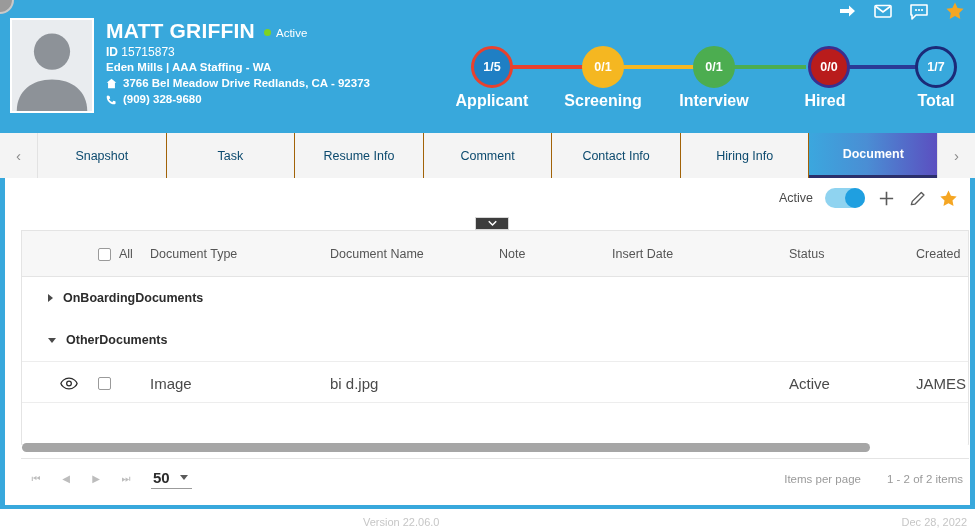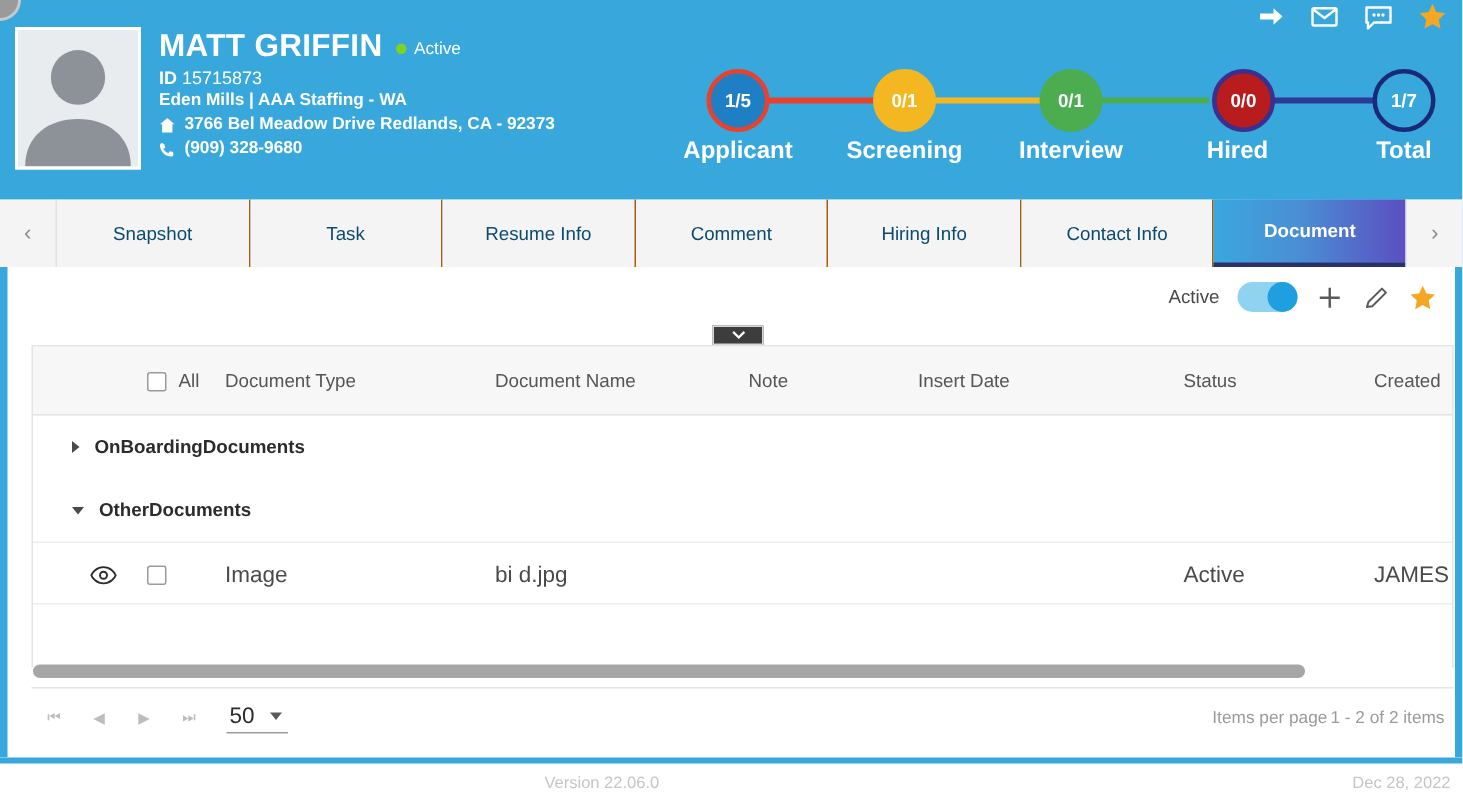--- a/index.html
+++ b/index.html
@@ -228,30 +228,30 @@
   }
   .pager-btns { display: flex; align-items: center; gap: 16px; margin-left: 8px; }
   .pg-btn {
     width: 14px; height: 14px; display: flex; align-items: center; justify-content: center;
     color: #bdbdbd; font-size: 10px;
   }
   .page-size {
     margin-left: 18px; display: flex; align-items: center; gap: 10px;
     border-bottom: 1px solid #9b9b9b; padding: 0 4px 2px 2px;
   }
-  .page-size-val { font-size: 15px; font-weight: normal; color: #2c2c2c; }
+  .page-size-val { font-size: 15px; font-weight: bold; color: #2c2c2c; }
   .page-size-caret {
     width: 0; height: 0;
     border-top: 5px solid #5a5a5a;
     border-left: 4px solid transparent;
     border-right: 4px solid transparent;
   }
   .pager-right {
     margin-left: auto; margin-right: 6px;
-    display: flex; align-items: center; gap: 2px;
+    display: flex; align-items: center; gap: 26px;
     font-size: 11.5px; color: #9a9a9a;
   }
 
   
   .statusbar {
     position: absolute; left: 0; top: 505px;
     width: 975px; height: 27px;
     background: #ffffff;
     border-top: 4px solid #38a8dc;
   }
@@ -355,22 +355,22 @@
 
   <div class="tabstrip">
     <div class="tab-arrow">
       <span>‹</span>
     </div>
     <div class="tabs" id="tabs-container">
         <div class="tab">Snapshot</div>
         <div class="tab">Task</div>
         <div class="tab">Resume Info</div>
         <div class="tab">Comment</div>
+        <div class="tab">Contact Info</div>
         <div class="tab">Hiring Info</div>
-        <div class="tab">Contact Info</div>
         <div class="tab active">Document</div>
       </div>
     <div class="tab-arrow right">
       <span>›</span>
     </div>
   </div>
 
   <div class="panel">
 
     <div class="toolbar">

